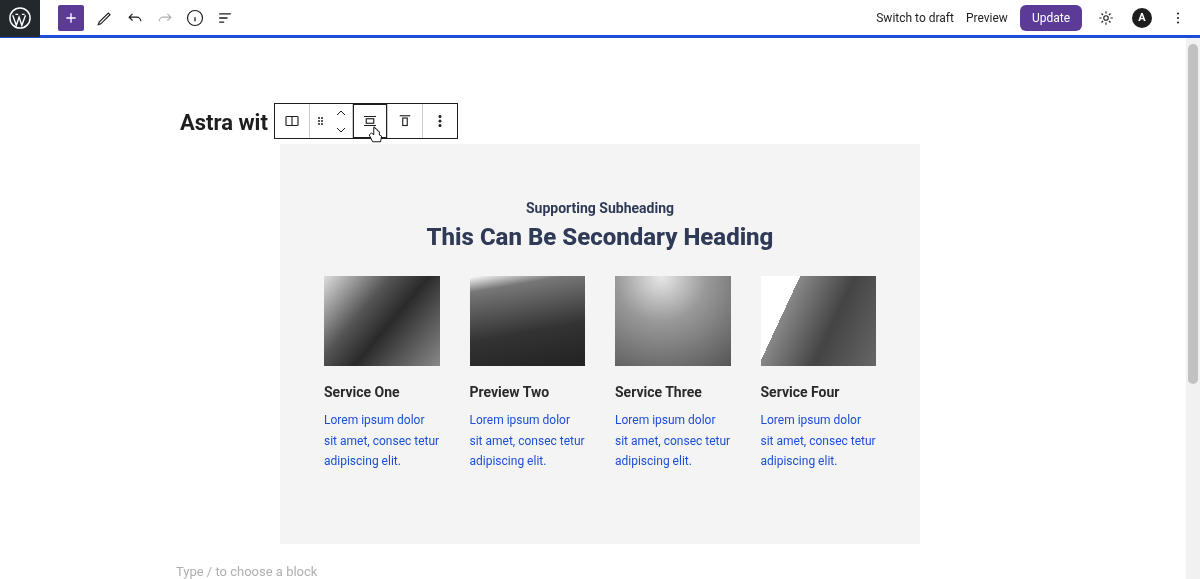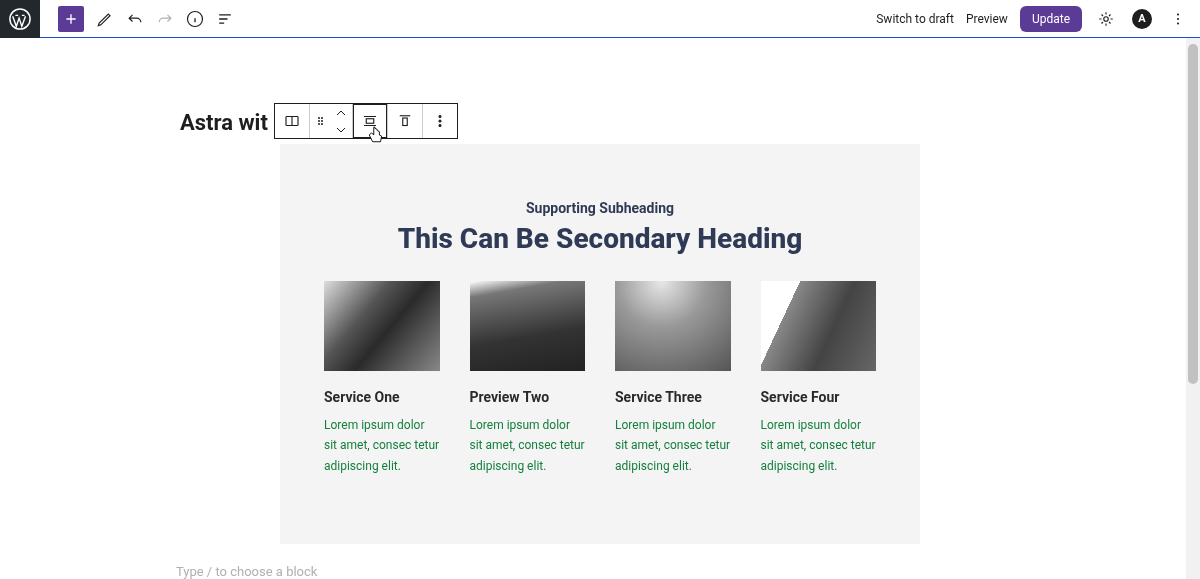--- a/index.html
+++ b/index.html
@@ -1,19 +1,19 @@
 <!DOCTYPE html>
 <html><head>
 <meta charset="utf-8">
 <style>
   * { box-sizing: border-box; margin: 0; padding: 0; }
   body { font-family: -apple-system, BlinkMacSystemFont, "Segoe UI", Roboto, sans-serif; background: #fff; width: 1200px; height: 579px; overflow: hidden; position: relative; }
 
   
-  .topbar { height: 38px; border-bottom: 1px solid #1d4ed8; display: flex; align-items: center; justify-content: space-between; padding-right: 10px; }
+  .topbar { height: 38px; border-bottom: 3px solid #1d4ed8; display: flex; align-items: center; justify-content: space-between; padding-right: 10px; }
   .topbar-left { display: flex; align-items: center; height: 100%; }
   .wp-logo { width: 40px; height: 38px; background: #23282d; display: flex; align-items: center; justify-content: center; }
   .wp-logo svg { width: 22px; height: 22px; fill: #fff; }
   .add-btn { width: 26px; height: 26px; background: #5c3b97; color: #fff; display: flex; align-items: center; justify-content: center; margin-left: 18px; border-radius: 2px; cursor: pointer; }
   .top-icon { width: 30px; display: flex; align-items: center; justify-content: center; cursor: pointer; color: #1e1e1e; height: 38px; }
   .top-icon svg { width: 20px; height: 20px; }
   .topbar-right { display: flex; align-items: center; gap: 12px; font-size: 12px; color: #1e1e1e; }
   .right-link { cursor: pointer; }
   .update-btn { background: #5c3b97; color: #fff; padding: 6px 12px; border-radius: 6px; font-size: 12px; cursor: pointer; }
   .right-icon { cursor: pointer; display: flex; align-items: center; justify-content: center; width: 24px; height: 24px; }
@@ -35,26 +35,26 @@
   .bt-drag-row { display: flex; gap: 1px; }
   .bt-drag-dot { width: 2px; height: 2px; background: #1e1e1e; border-radius: 50%; }
   .bt-movers { display: flex; flex-direction: column; width: 22px; }
   .bt-mover { height: 17px; display: flex; align-items: center; justify-content: center; cursor: pointer; }
   .bt-mover svg { width: 10px; height: 6px; }
   .cursor-hand { position: absolute; bottom: -6px; left: 14px; }
 
   
   .section { position: absolute; top: 106px; left: 280px; width: 640px; height: 400px; background: #f4f4f4; padding: 56px 44px 40px; }
   .subheading { text-align: center; font-size: 14px; font-weight: 700; color: #2f3a56; margin-bottom: 8px; }
-  .main-heading { text-align: center; font-size: 28px; font-weight: 800; color: #2f3a56; margin-bottom: 26px; line-height: 1.1; }
+  .main-heading { text-align: center; font-size: 24px; font-weight: 800; color: #2f3a56; margin-bottom: 26px; line-height: 1.1; }
   .services { display: flex; gap: 30px; }
   .service { flex: 1; }
   .service-img { width: 100%; height: 90px; background: #888; margin-bottom: 18px; }
   .service-title { font-size: 14px; font-weight: 700; color: #2a2a2a; margin-bottom: 10px; }
-  .service-desc { font-size: 12px; color: #15803d; line-height: 1.7; }
+  .service-desc { font-size: 12px; color: #1d4ed8; line-height: 1.7; }
 
   
   .type-placeholder { position: absolute; bottom: 0; left: 176px; font-size: 13px; color: #b0b0b0; }
 
   
   .scrollbar { position: absolute; right: 0; top: 0; width: 14px; height: 100%; background: #f1f1f1; }
   .scrollbar-thumb { position: absolute; right: 2px; top: 6px; width: 10px; height: 340px; background: #c1c1c1; border-radius: 5px; }
 
   
   .img1 { background: linear-gradient(130deg, #ddd 0%, #555 35%, #2a2a2a 55%, #555 75%, #888 100%); }

